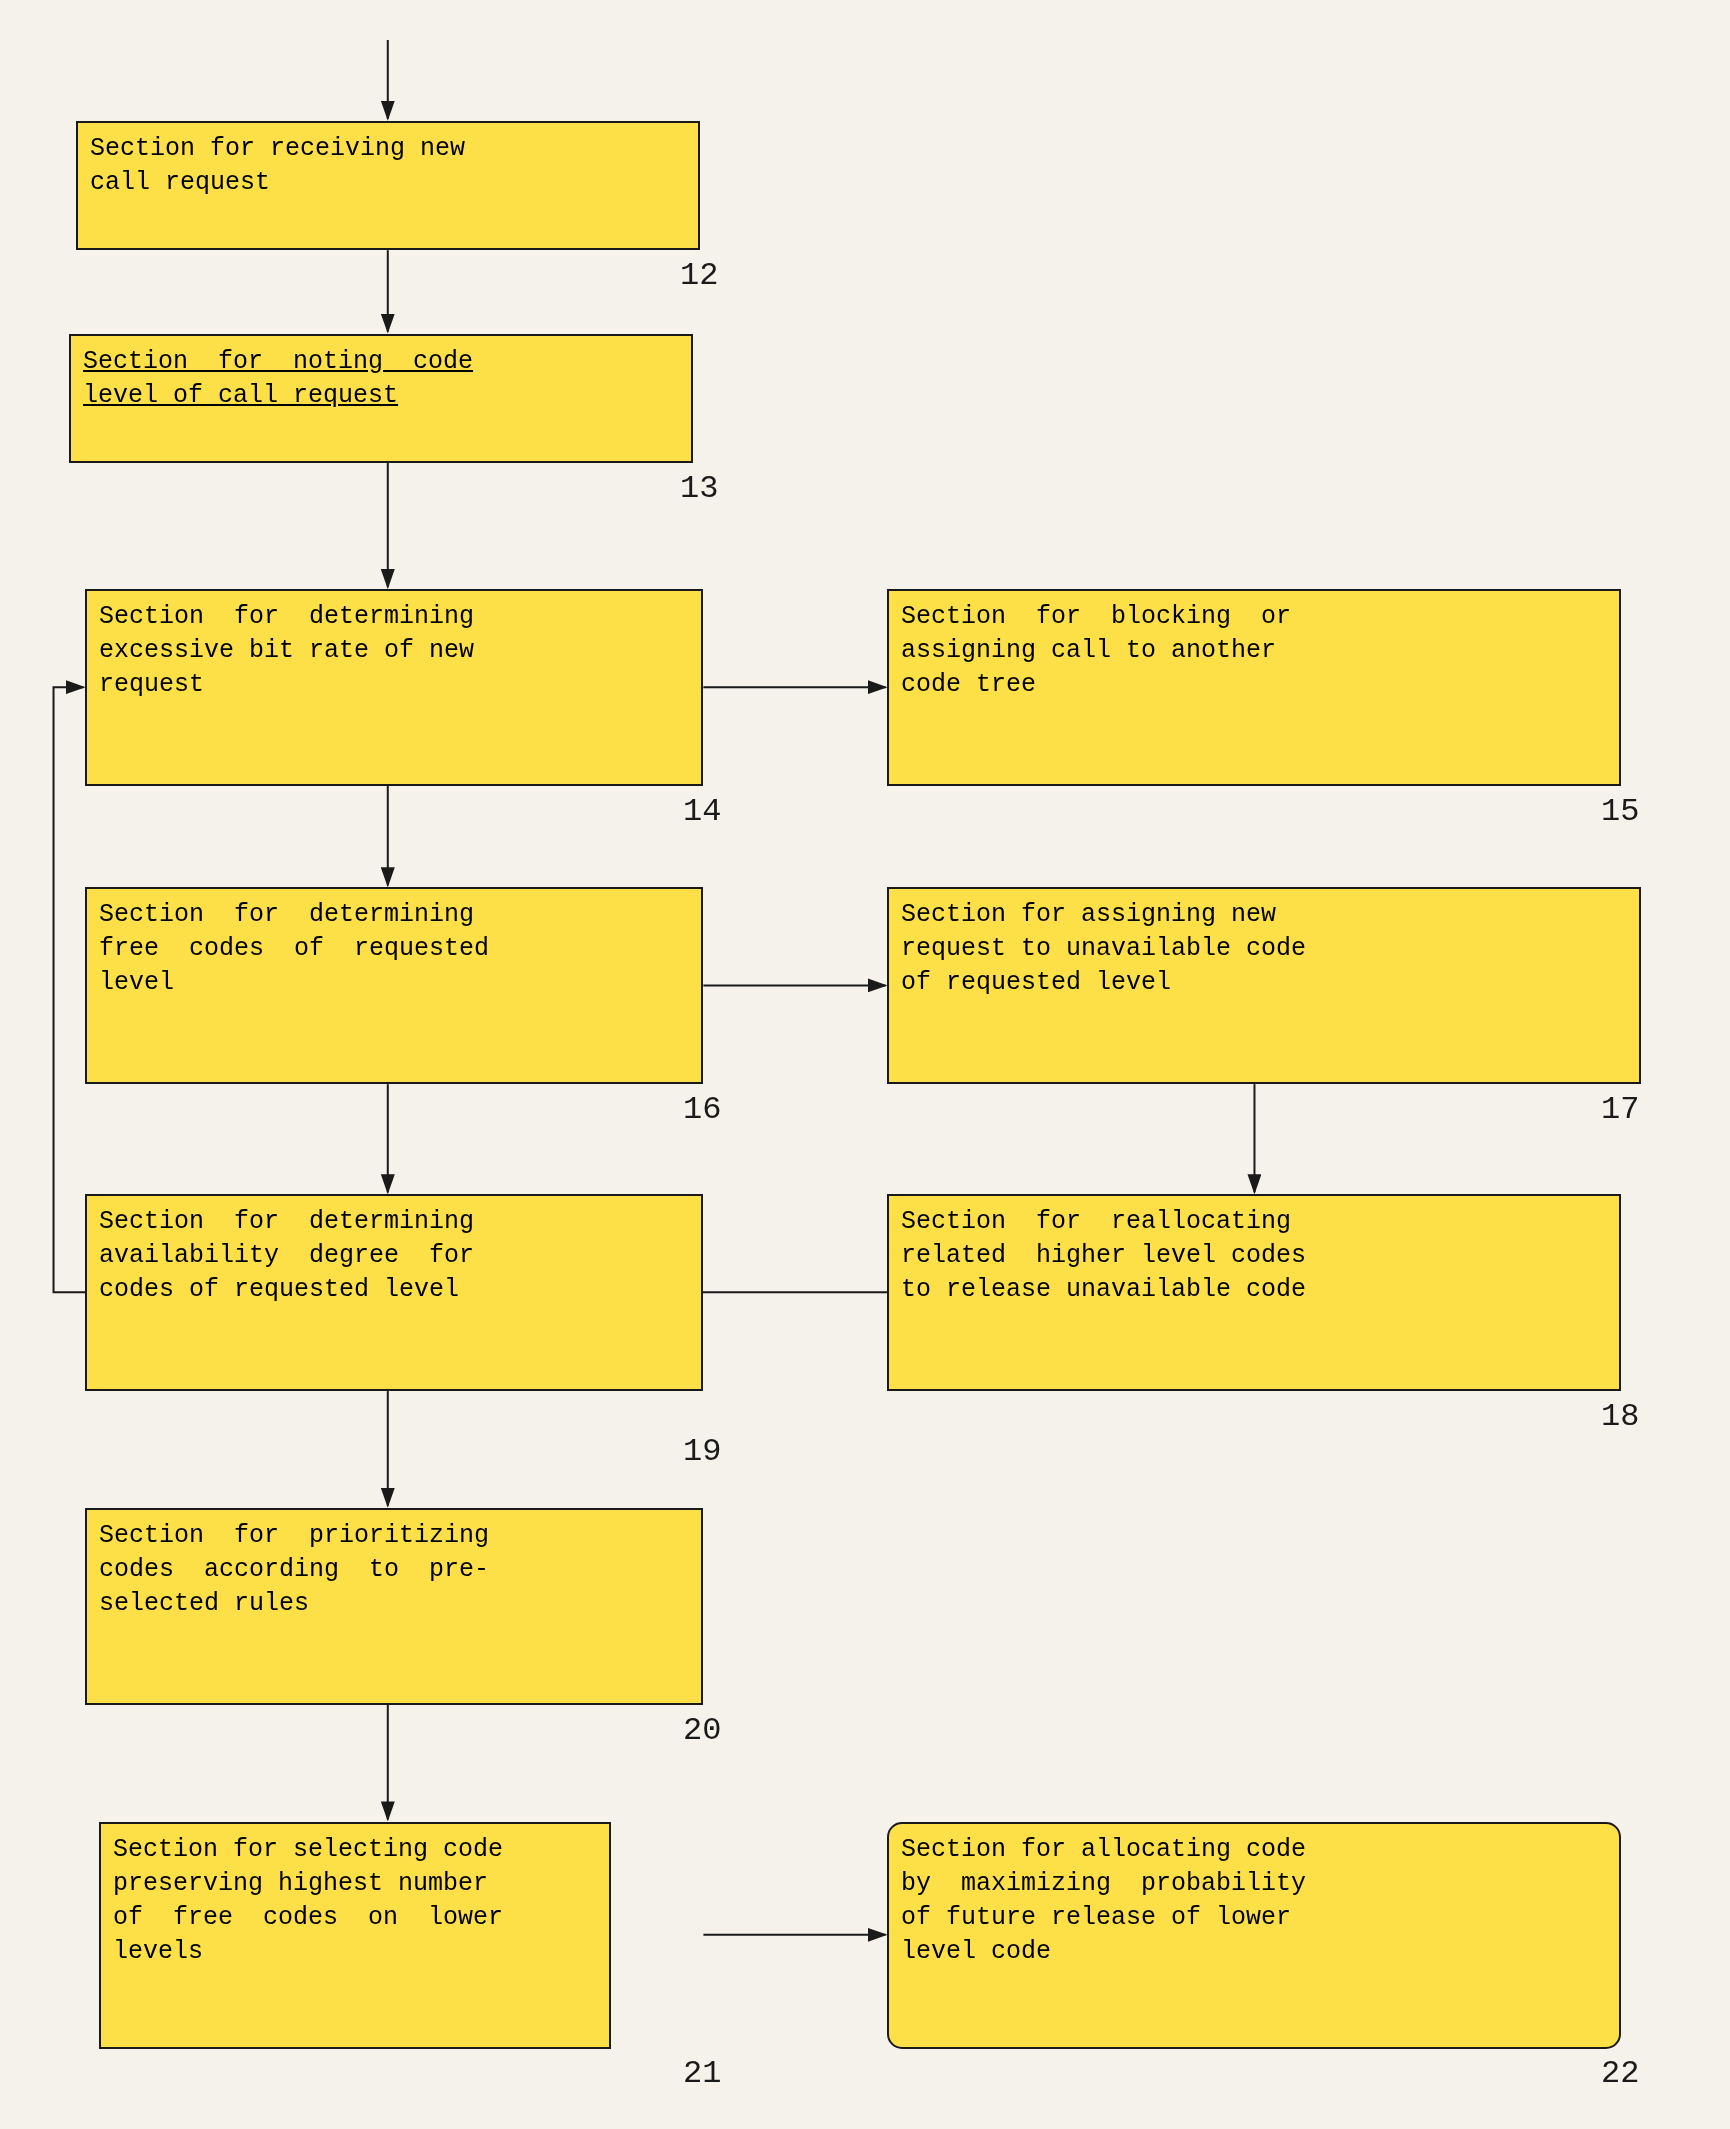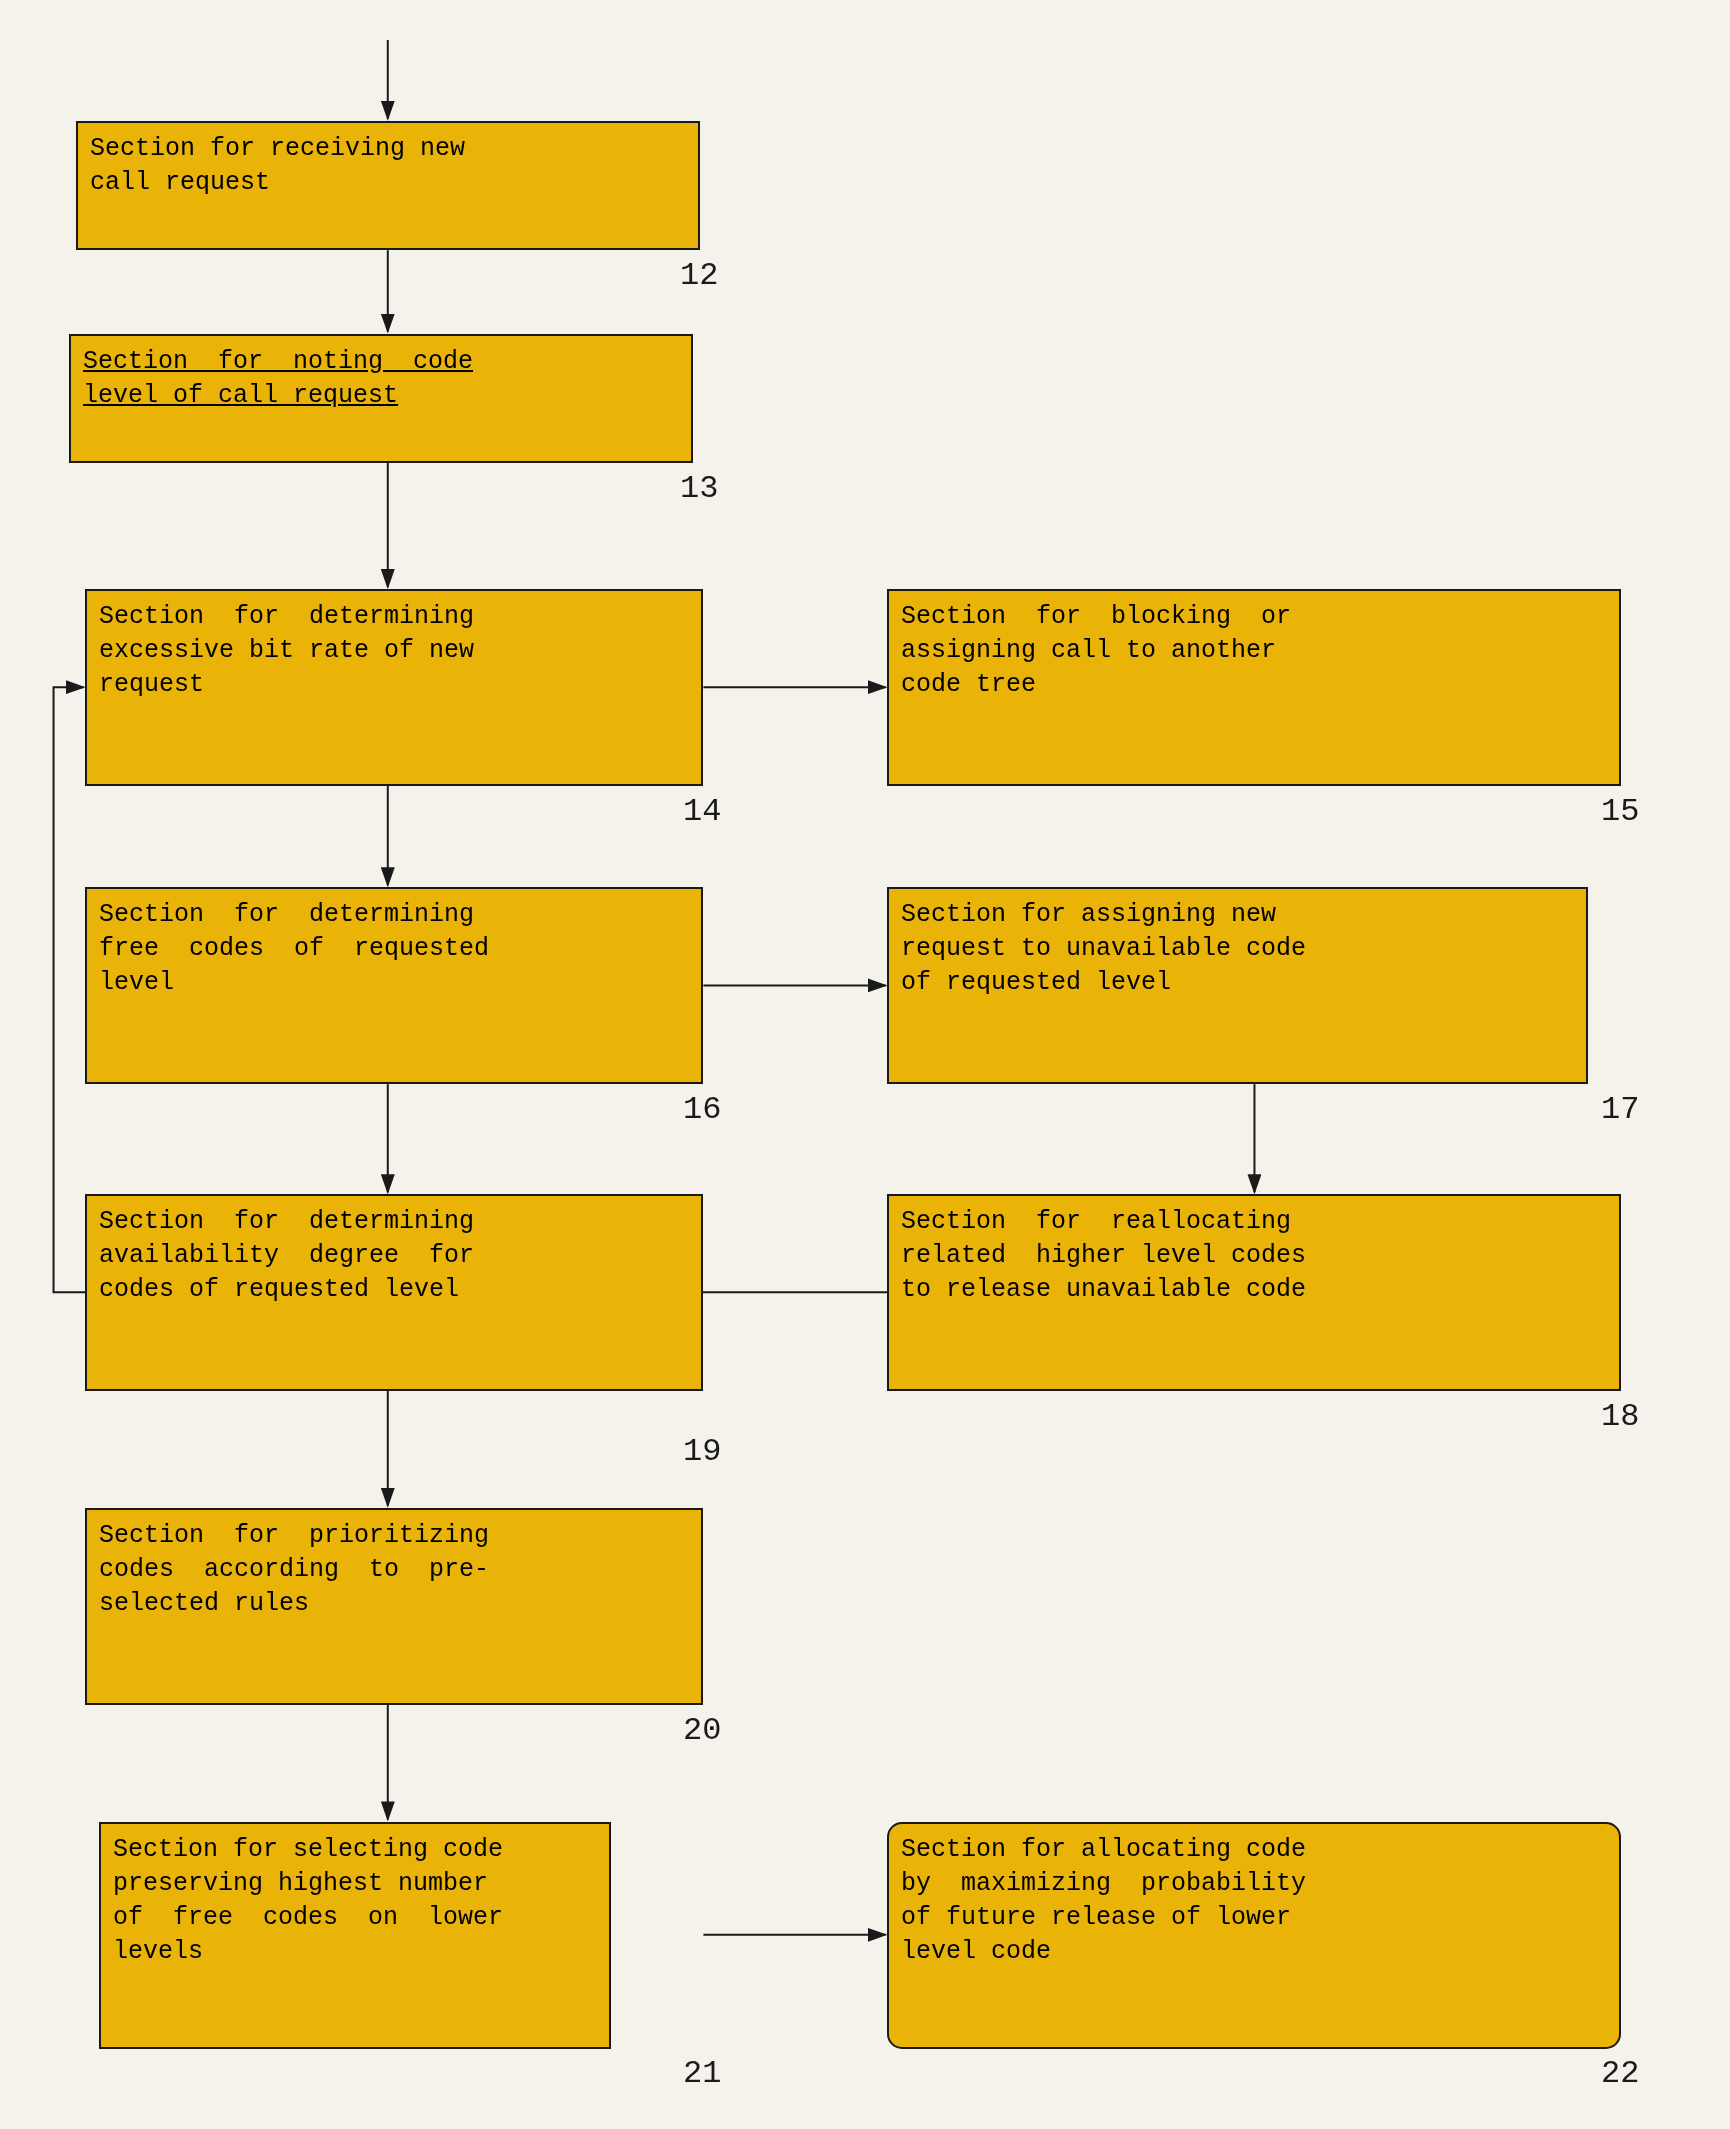--- a/index.html
+++ b/index.html
@@ -16,21 +16,21 @@
       position: absolute;
       top: 0;
       left: 0;
       width: 100%;
       height: 100%;
     }
 
     .box {
       position: absolute;
       border: 2px solid #1a1a1a;
-      background: #eab308;
+      background: #fde047;
       font-size: 25px;
       line-height: 1.35;
       padding: 9.3px 12px;
       font-family: 'Courier New', Courier, monospace;
     }
 
     .label {
       position: absolute;
       font-size: 32px;
       font-family: Liberation Mono, monospace;
@@ -100,21 +100,21 @@
 request</div>
       <div class="label" style="left: 683px; top: 793px;">14</div>
       <div class="box" style="left: 887px; top: 589px; width: 734px; min-height: 197px; white-space: pre;">Section  for  blocking  or
 assigning call to another
 code tree</div>
       <div class="label" style="left: 1601px; top: 793px;">15</div>
       <div class="box" style="left: 85px; top: 887px; width: 618px; min-height: 197px; white-space: pre;">Section  for  determining
 free  codes  of  requested
 level</div>
       <div class="label" style="left: 683px; top: 1091px;">16</div>
-      <div class="box" style="left: 887px; top: 887px; width: 701px; min-height: 197px; white-space: pre;">Section for assigning new
+      <div class="box" style="left: 887px; top: 887px; width: 754px; min-height: 197px; white-space: pre;">Section for assigning new
 request to unavailable code
 of requested level</div>
       <div class="label" style="left: 1601px; top: 1091px;">17</div>
       <div class="box" style="left: 887px; top: 1194px; width: 734px; min-height: 197px; white-space: pre;">Section  for  reallocating
 related  higher level codes
 to release unavailable code</div>
       <div class="label" style="left: 1601px; top: 1398px;">18</div>
       <div class="box" style="left: 85px; top: 1194px; width: 618px; min-height: 197px; white-space: pre;">Section  for  determining
 availability  degree  for
 codes of requested level</div>

